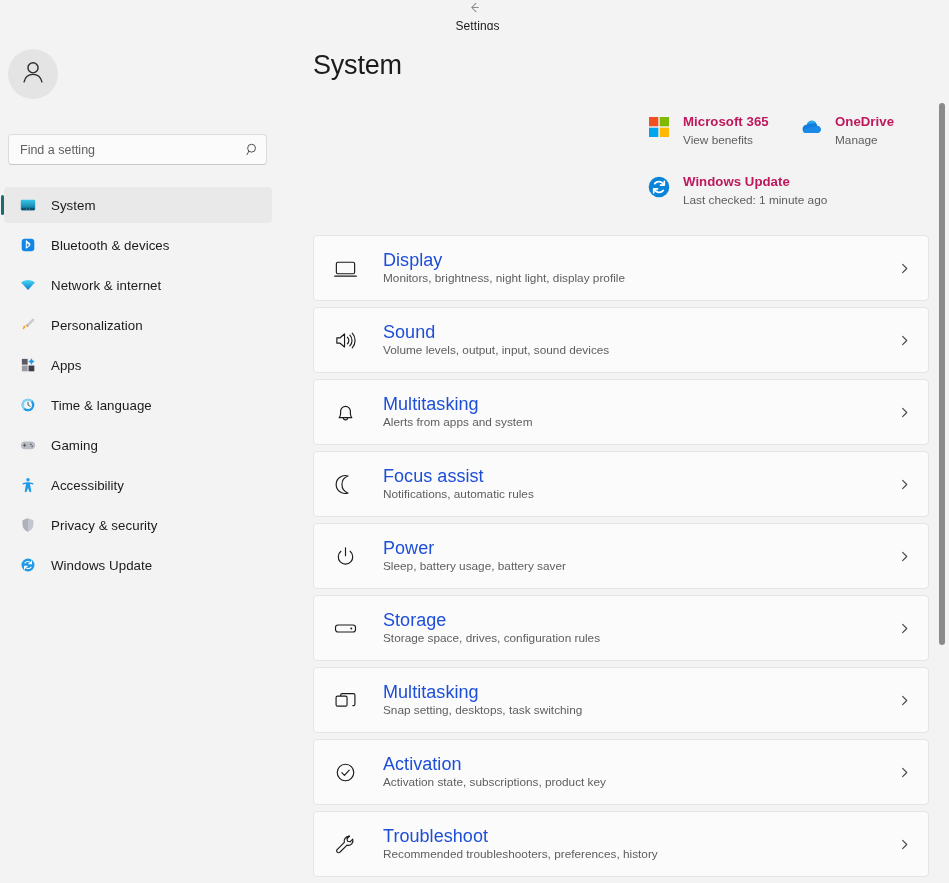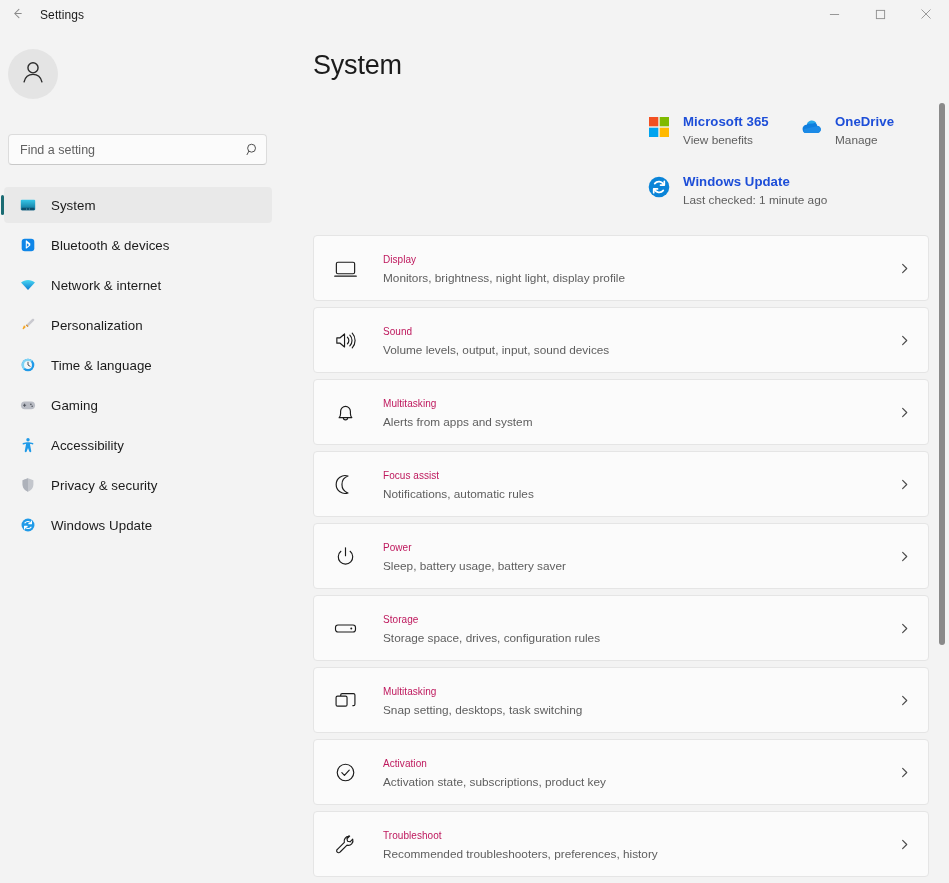--- a/index.html
+++ b/index.html
@@ -16,20 +16,21 @@
 
   
   .titlebar {
     position: absolute;
     top: 0; left: 0;
     width: 949px;
     height: 30px;
     display: flex;
     align-items: center;
     background: #f3f3f3;
+    flex-direction: column;
   }
   .back-btn {
     width: 34px; height: 30px;
     display: flex; align-items: center; justify-content: center;
     color: #8a8a8a;
   }
   .titlebar-title {
     font-size: 12px;
     color: #1b1b1b;
     margin-left: 6px;
@@ -162,21 +163,21 @@
   .status-icon {
     width: 28px; height: 28px;
     display: flex; align-items: center; justify-content: center;
     flex: 0 0 28px;
     margin-top: 1px;
   }
   .status-text { margin-left: 10px; }
   .status-title {
     font-size: 13.2px;
     font-weight: bold;
-    color: #1d4ed8;
+    color: #be185d;
     line-height: 17px;
     letter-spacing: 0.05px;
   }
   .status-sub {
     font-size: 11.8px;
     color: #5e5e5e;
     line-height: 16px;
     margin-top: 2px;
   }
 
@@ -198,22 +199,22 @@
     padding-left: 14px;
   }
   .card-icon {
     width: 34px; height: 30px;
     display: flex; align-items: center; justify-content: center;
     flex: 0 0 34px;
     color: #1b1b1b;
   }
   .card-text { margin-left: 21px; }
   .card-title {
-    font-size: 10px;
-    color: #be185d;
+    font-size: 18px;
+    color: #1d4ed8;
     line-height: 18px;
     letter-spacing: 0.05px;
   }
   .card-sub {
     font-size: 11.8px;
     color: #5e5e5e;
     line-height: 16px;
     margin-top: 1px;
   }
   .card-chevron {
@@ -350,20 +351,31 @@
       <span class="nav-icon">
         <svg width="18" height="18" viewBox="0 0 20 20">
           <path d="M16.6 3.4c.6.6.6 1.4 0 1.9l-7 7-2-2 7-7c.6-.5 1.4-.5 2 .1z" fill="#c9c9cf"></path>
           <path d="M7.6 12.3l-2-2-1.5 3.2c-.3.7.3 1.4 1 1.1l2.5-2.3z" fill="#f5a623"></path>
           <path d="M9.6 12.3l-2-2 .9-.9 2 2-.9.9z" fill="#e08b13"></path>
         </svg>
       </span>
       <span class="nav-label">Personalization</span>
     </div>
 
+    <div class="nav-item">
+      <span class="nav-icon">
+        <svg width="18" height="18" viewBox="0 0 20 20">
+          <rect x="3.2" y="3.2" width="6.4" height="6.4" fill="#5b5b66"></rect>
+          <rect x="3.2" y="10.6" width="6.4" height="6.4" fill="#9a9aa4"></rect>
+          <rect x="10.6" y="10.6" width="6.4" height="6.4" fill="#3d3d47"></rect>
+          <path d="M13.8 2.6l1.3 2.2 2.2 1.3-2.2 1.3-1.3 2.2-1.3-2.2L10.3 6.1l2.2-1.3 1.3-2.2z" fill="#1f9ae8"></path>
+        </svg>
+      </span>
+      <span class="nav-label">Apps</span>
+    </div>
 
 
     <div class="nav-item">
       <span class="nav-icon">
         <svg width="18" height="18" viewBox="0 0 20 20">
           <circle cx="10" cy="10" r="7" fill="#1f9ae8"></circle>
           <path d="M10 3a7 7 0 0 0-5 11.9L14.9 5A6.97 6.97 0 0 0 10 3z" fill="#7fd3f5"></path>
           <circle cx="10" cy="10" r="4.4" fill="#f3f6f8"></circle>
           <path d="M10 6.9V10l2.3 1.4" stroke="#3a3a44" stroke-width="1" stroke-linecap="round" fill="none"></path>
         </svg>

